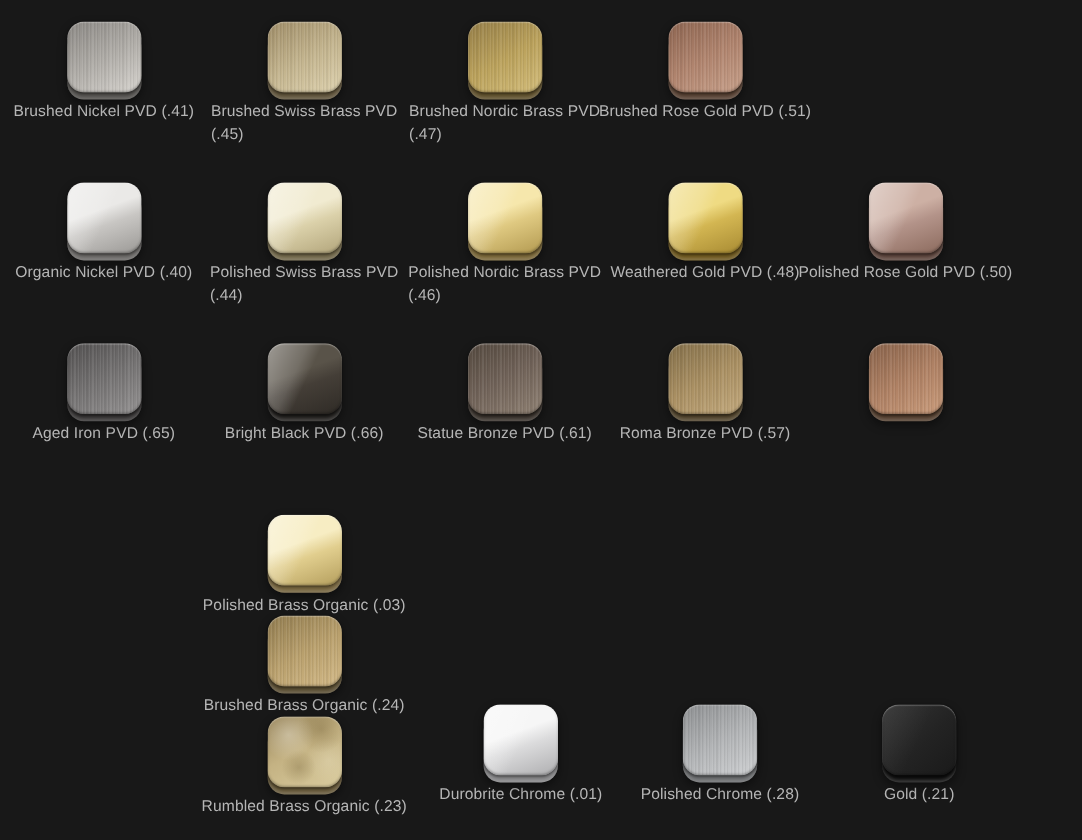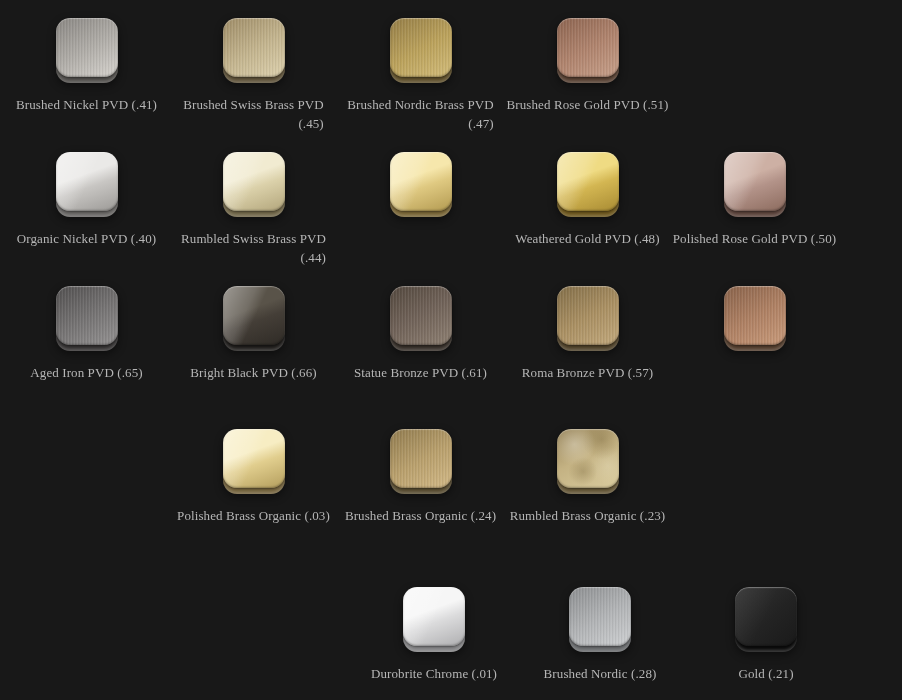--- a/index.html
+++ b/index.html
@@ -15,21 +15,21 @@
     background: #181818;
     overflow: hidden;
   }
   .row {
     position: absolute;
     display: flex;
   }
   .row-1 { top: 18px;  left: 3px; }
   .row-2 { top: 152px; left: 3px; }
   .row-3 { top: 286px; left: 3px; }
-  .row-4 { top: 429px; left: 170px; }
+  .row-4 { top: 429px; left: 170px; flex-direction: column; }
   .row-5 { top: 587px; left: 351px; }
   .cell {
     width: 167px;
     display: flex;
     flex-direction: column;
     align-items: center;
     cursor: pointer;
   }
   .row-5 .cell { width: 166px; }
   .tile {
@@ -73,27 +73,25 @@
       radial-gradient(circle at 42% 72%, rgba(101,82,40,0.28) 0%, rgba(0,0,0,0) 26%),
       radial-gradient(circle at 82% 62%, rgba(255,250,230,0.20) 0%, rgba(0,0,0,0) 30%),
       linear-gradient(150deg, var(--dark) 0%, var(--base) 45%, var(--light) 100%);
   }
   .finish-matte .tile-face {
     background-image:
       linear-gradient(115deg, rgba(255,255,255,0.06) 0%, rgba(255,255,255,0) 50%),
       linear-gradient(135deg, var(--light) 0%, var(--base) 55%, var(--dark) 100%);
   }
   .label {
-    margin-top: 12px;
     font-size: 13px;
     line-height: 19px;
     color: #b6b6b6;
-    text-align: right;
+    text-align: left;
     letter-spacing: 0.1px;
-    font-family: Liberation Serif, serif;
   }
   .label div { white-space: nowrap; }
 </style>
 </head>
 <body>
 
 <div class="stage">
     <div class="row row-1">
       <div class="cell">
         <div class="tile finish-brushed" style="--light: #d6d3ce; --base: #b0ada8; --dark: #8a8783; --side: #4f4d4a;">
@@ -143,29 +141,33 @@
         <div class="label">
           <div>Organic Nickel PVD (.40)</div>
         </div>
       </div>
       <div class="cell">
         <div class="tile finish-polished" style="--light: #f1ebd1; --base: #dbd1aa; --dark: #b2a57b; --side: #6f6547;">
           <div class="tile-side"></div>
           <div class="tile-face"></div>
         </div>
         <div class="label">
-          <div>Rumbled Swiss Brass PVD</div>
+          <div>Polished Swiss Brass PVD</div>
           <div>(.44)</div>
         </div>
       </div>
       <div class="cell">
         <div class="tile finish-polished" style="--light: #f6e7ac; --base: #dfc981; --dark: #b39a51; --side: #776435;">
           <div class="tile-side"></div>
           <div class="tile-face"></div>
         </div>
+        <div class="label">
+          <div>Polished Nordic Brass PVD</div>
+          <div>(.46)</div>
+        </div>
       </div>
       <div class="cell">
         <div class="tile finish-polished" style="--light: #efdb83; --base: #d3b652; --dark: #a88b33; --side: #6b551c;">
           <div class="tile-side"></div>
           <div class="tile-face"></div>
         </div>
         <div class="label">
           <div>Weathered Gold PVD (.48)</div>
         </div>
       </div>
@@ -261,21 +263,21 @@
         <div class="label">
           <div>Durobrite Chrome (.01)</div>
         </div>
       </div>
       <div class="cell">
         <div class="tile finish-brushed" style="--light: #ced0d2; --base: #b2b4b6; --dark: #8d8f91; --side: #686a6c;">
           <div class="tile-side"></div>
           <div class="tile-face"></div>
         </div>
         <div class="label">
-          <div>Brushed Nordic (.28)</div>
+          <div>Polished Chrome (.28)</div>
         </div>
       </div>
       <div class="cell">
         <div class="tile finish-matte" style="--light: #343434; --base: #232323; --dark: #1a1a1a; --side: #0d0d0d;">
           <div class="tile-side"></div>
           <div class="tile-face"></div>
         </div>
         <div class="label">
           <div>Gold (.21)</div>
         </div>

